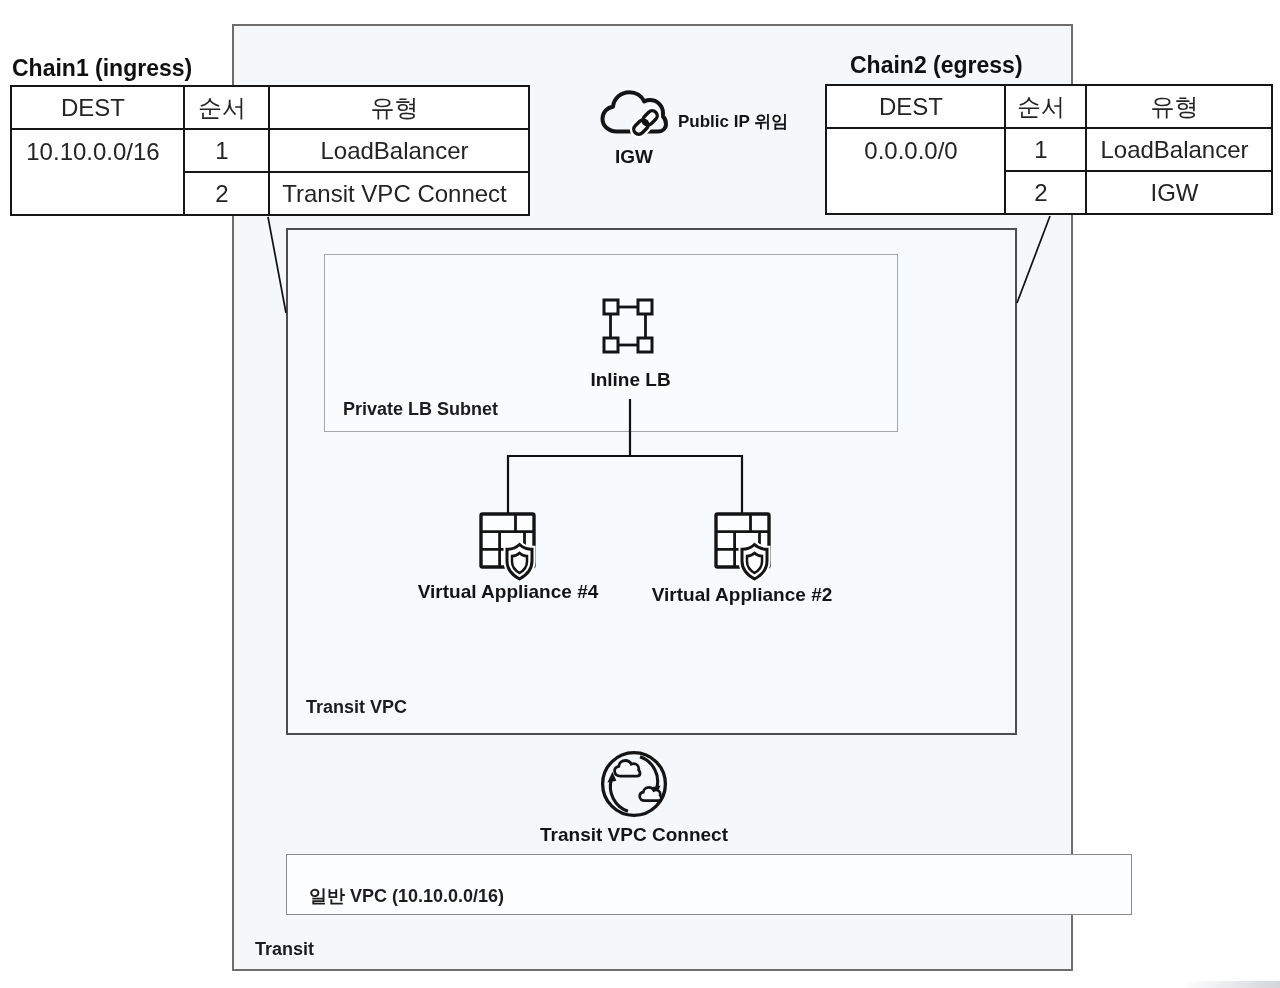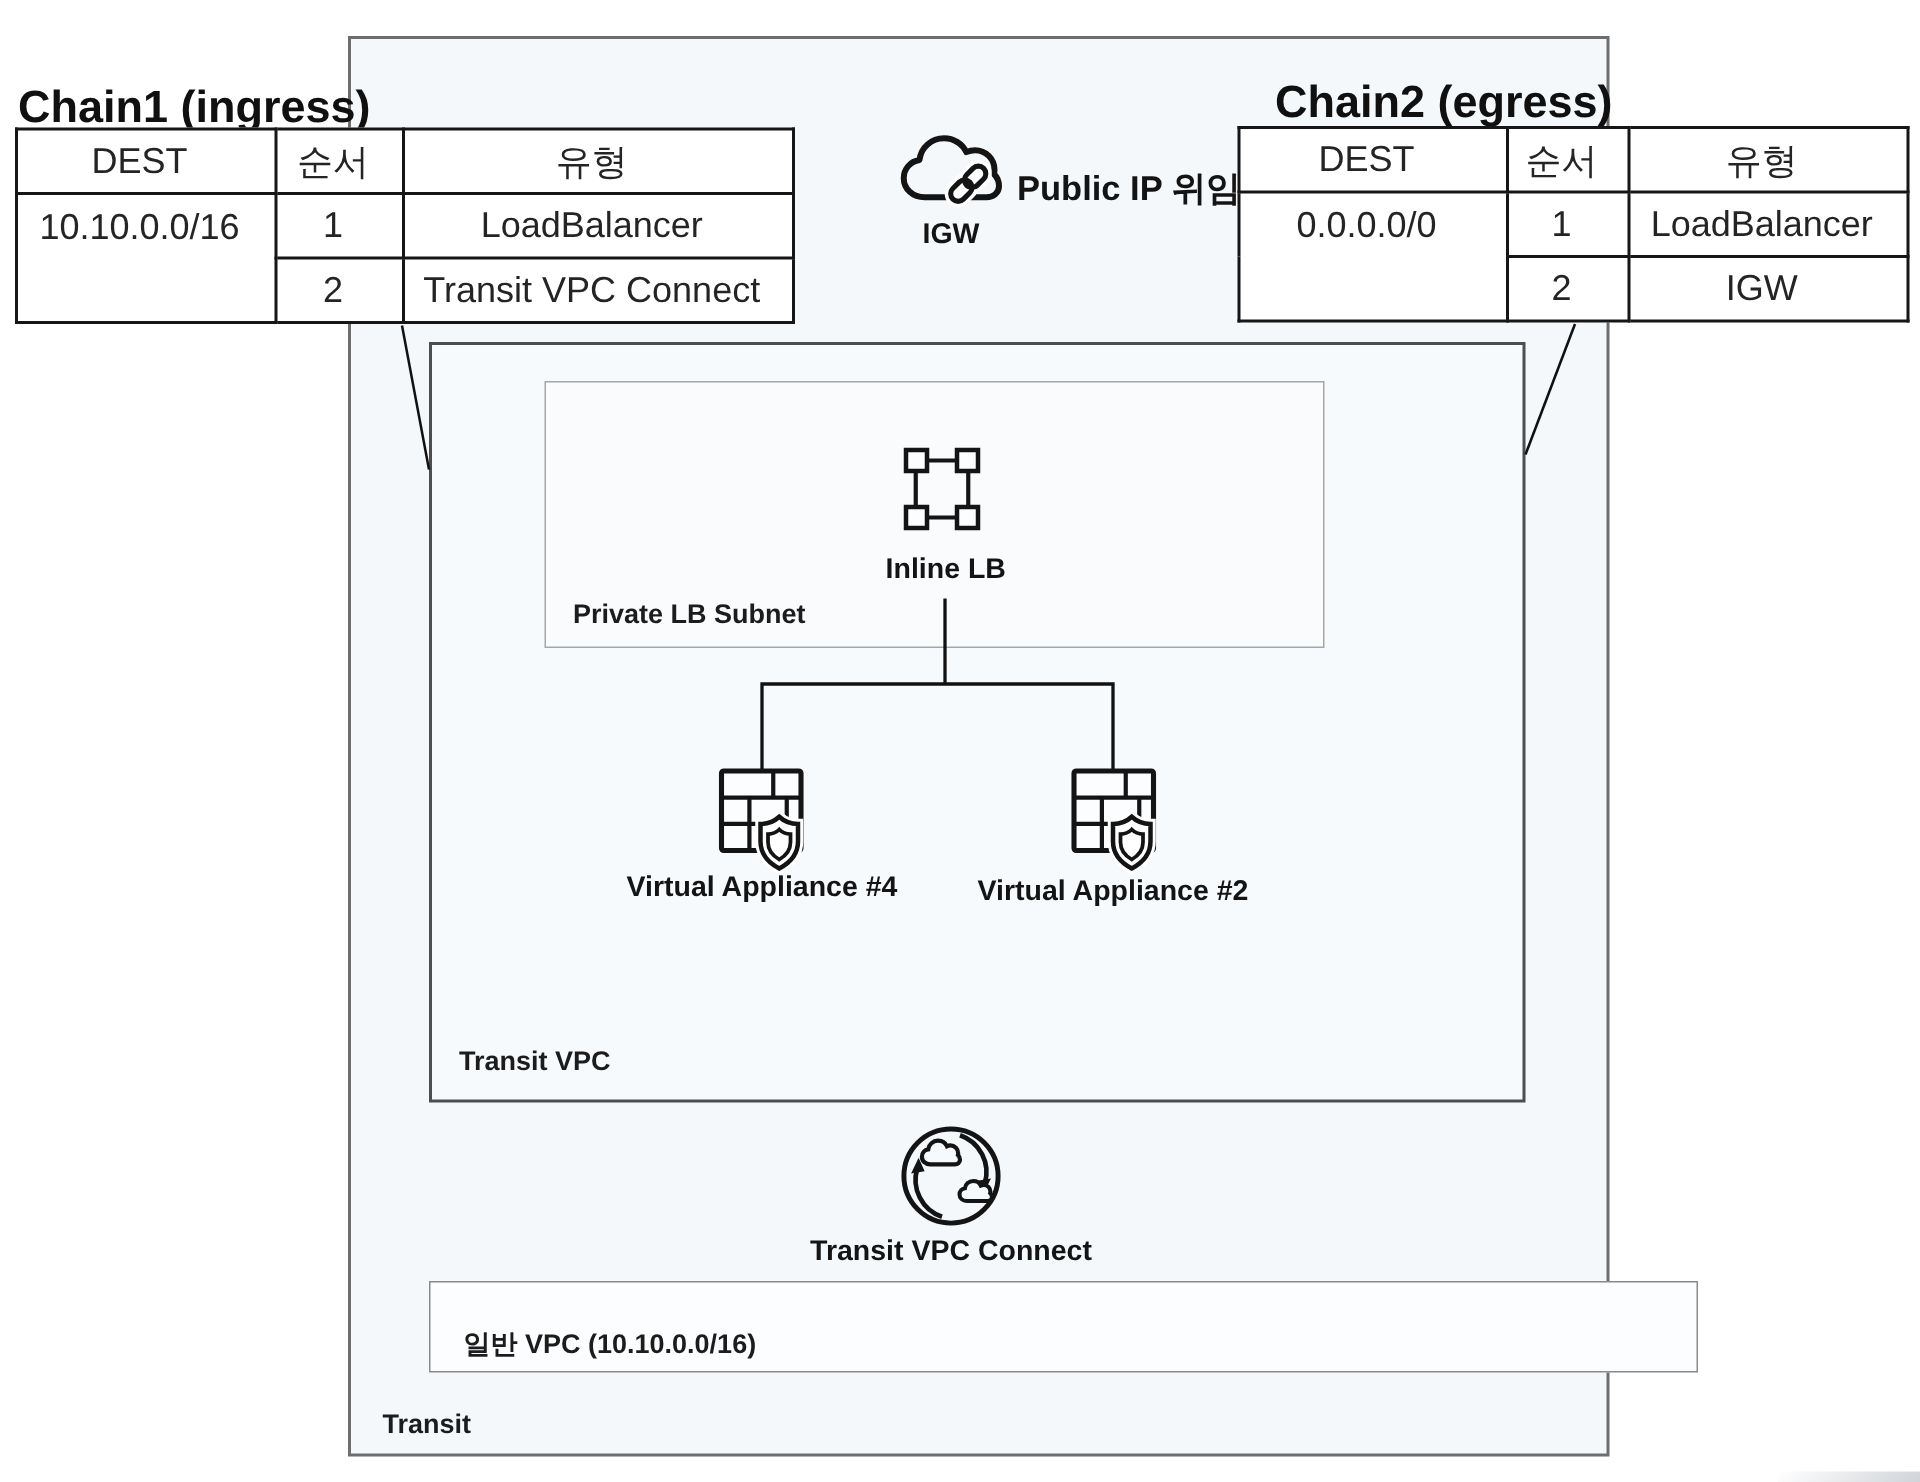--- a/index.html
+++ b/index.html
@@ -6,32 +6,32 @@
   .canvas{
     position:relative;width:1280px;height:988px;overflow:hidden;
     font-family:"Liberation Sans","DejaVu Sans",sans-serif;color:#161616;
     background:#ffffff;
   }
   
   .box{position:absolute;box-sizing:border-box;}
   .region-box{left:232px;top:24px;width:841px;height:947px;background:#f4f8fb;border:2px solid #6e6e6e;}
   .transit-box{left:286px;top:228px;width:731px;height:507px;background:#f7fafc;border:2px solid #4d4d4d;}
   .subnet-box{background:#f9fbfd;border:1.5px solid #a6a6a6;}
-  .lb-subnet{left:324px;top:254px;width:520px;height:178px;margin-left:39px;}
+  .lb-subnet{left:324px;top:254px;width:574px;height:178px;}
   .sfc-subnet{left:324px;top:480px;width:646px;height:182px;}
   .genvpc-box{left:286px;top:854px;width:846px;height:61px;background:#fcfdfe;border:1.5px solid #8a8a8a;}
   .box-label{position:absolute;font-size:18px;font-weight:bold;color:#1c1c1c;white-space:nowrap;}
   
   .connectors{position:absolute;left:0;top:0;width:1280px;height:988px;pointer-events:none;}
   
   .icon{position:absolute;}
   .caption{position:absolute;font-size:19px;font-weight:bold;color:#141414;text-align:center;white-space:nowrap;}
-  .annotation{position:absolute;font-size:23px;font-weight:bold;color:#141414;white-space:nowrap;}
+  .annotation{position:absolute;font-size:17px;font-weight:bold;color:#141414;white-space:nowrap;}
   
-  .chain-title{position:absolute;font-size:30px;font-weight:bold;color:#101010;white-space:nowrap;}
+  .chain-title{position:absolute;font-size:23px;font-weight:bold;color:#101010;white-space:nowrap;}
   table.chain{position:absolute;border-collapse:collapse;background:#ffffff;table-layout:fixed;}
   table.chain th,table.chain td{
     border:2px solid #161616;height:41px;font-size:24px;font-weight:normal;
     text-align:center;padding:0 13px 0 4px;color:#242424;white-space:nowrap;overflow:hidden;
   }
   table.chain td.dest-cell{vertical-align:top;line-height:43px;}
   .edge-artifact{
     position:absolute;left:1185px;top:981px;width:95px;height:7px;border-radius:4px 0 0 0;
     background:linear-gradient(135deg,rgba(190,195,200,0) 0%,rgba(170,176,184,.55) 100%);
   }

